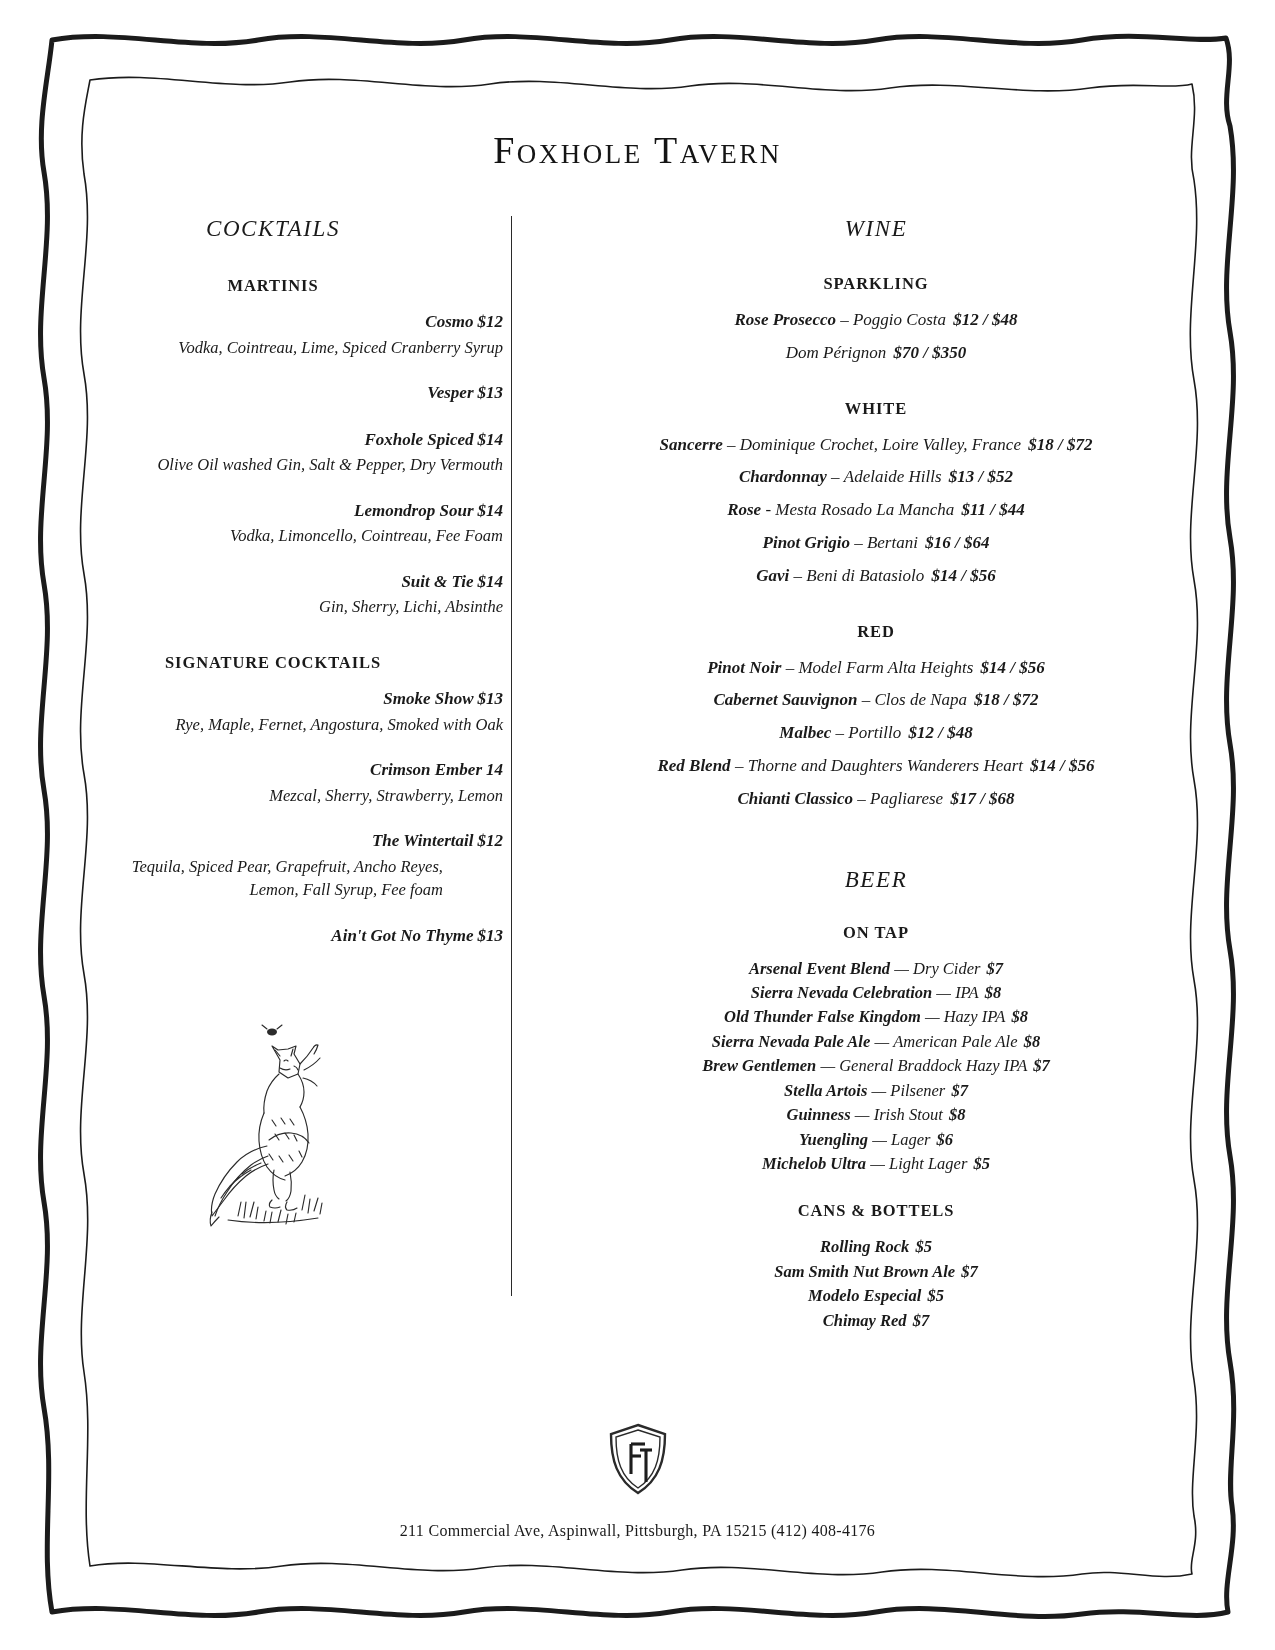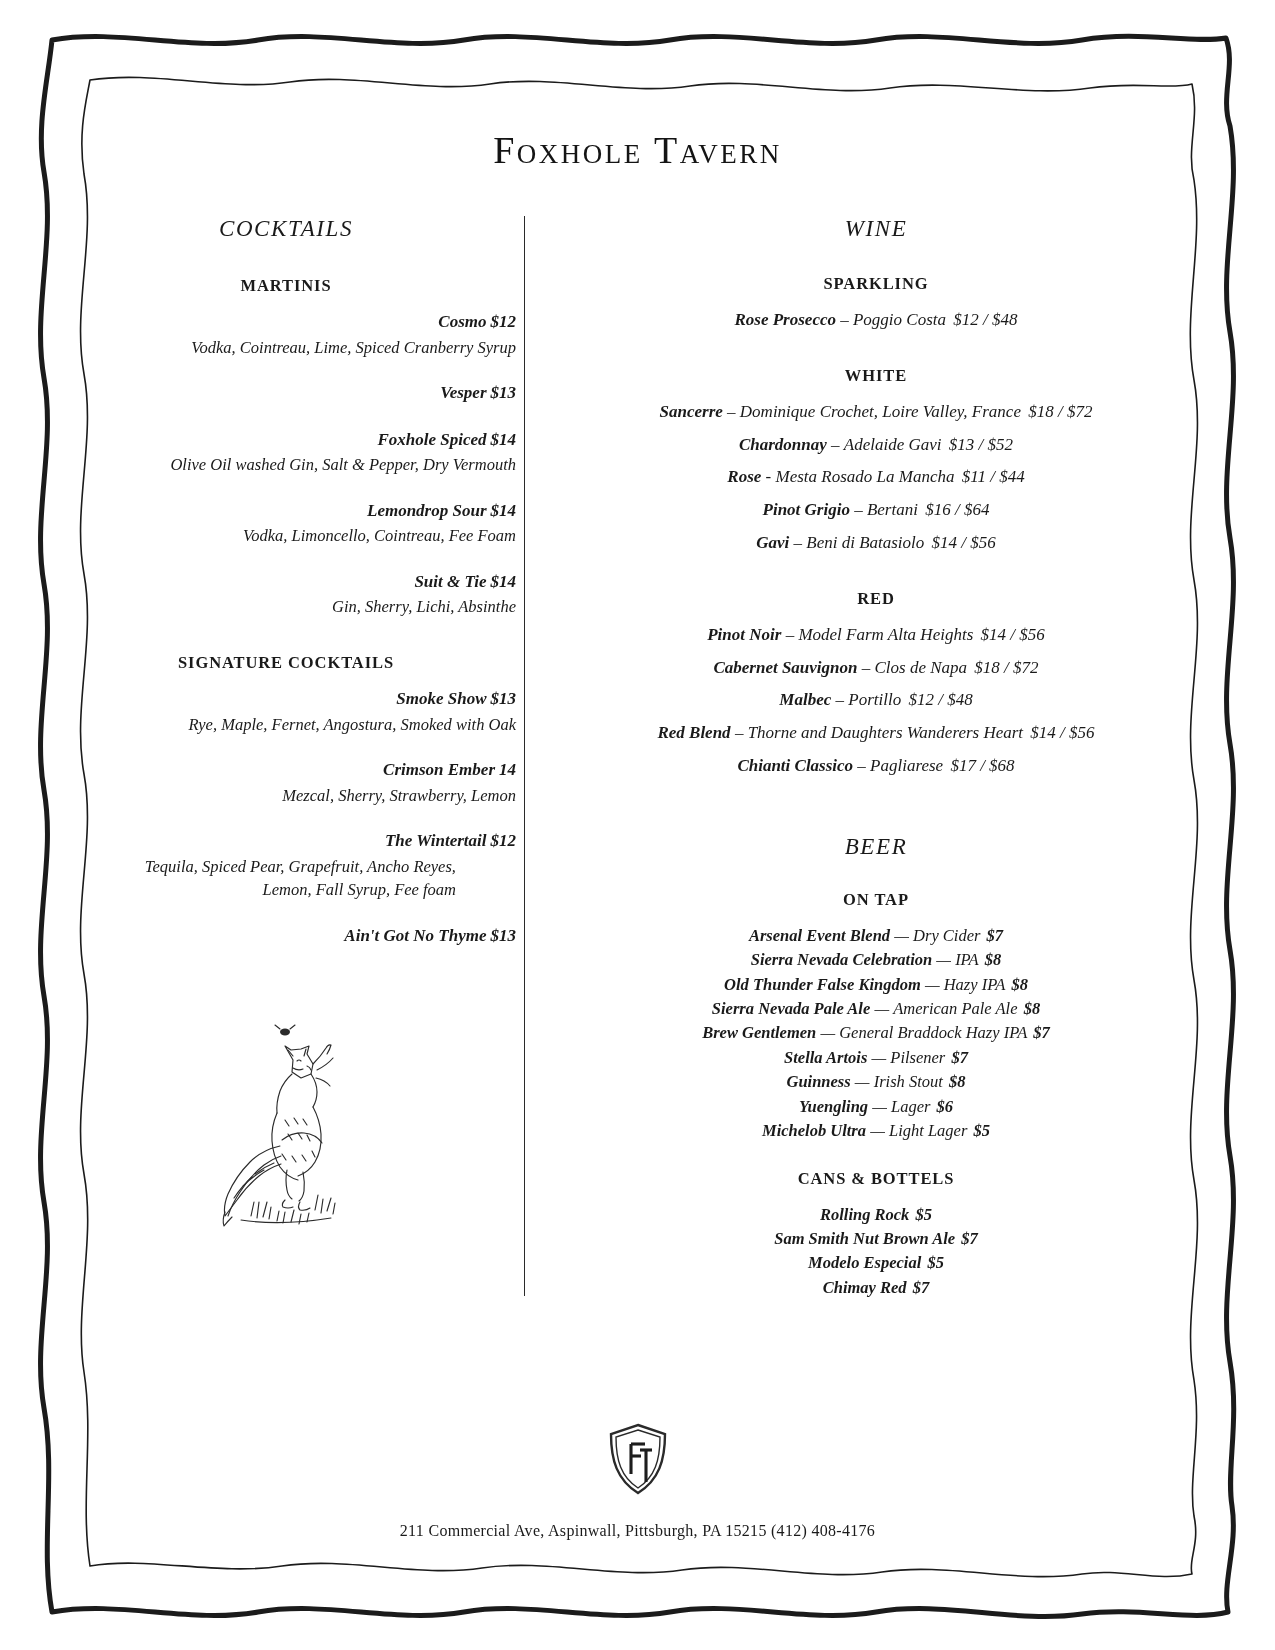--- a/index.html
+++ b/index.html
@@ -45,21 +45,21 @@
     font-weight: 400;
     margin: 0;
     padding-top: 128px;
     color: #141414;
     font-family: "Liberation Serif", "DejaVu Serif", serif;
   }
 
   .columns {
     display: flex;
     margin-top: 44px;
-    padding: 0 56px;
+    padding: 0 43px;
     align-items: stretch;
   }
   .col-left {
     width: 460px;
     flex: 0 0 460px;
     position: relative;
     padding-right: 8px;
   }
   .divider {
     width: 0;
@@ -134,21 +134,21 @@
     font-weight: bold;
   }
   .w-sep {
     font-style: italic;
   }
   .w-producer {
     font-style: italic;
   }
   .w-price {
     font-style: italic;
-    font-weight: normal;
+    font-weight: bold;
     padding-left: 3px;
     margin-top: 42px;
   }
 
   
   .beer-line {
     text-align: center;
     font-size: 16.5px;
     line-height: 1.42;
     margin-bottom: 1px;
@@ -361,32 +361,36 @@
 
       <div class="section-title wine-title">WINE</div>
 
       <div class="sub-head">SPARKLING</div>
       <div class="wine-line">
         <span class="w-name">Rose Prosecco</span>
         <span class="w-sep">–</span>
         <span class="w-producer">Poggio Costa</span>
         <span class="w-price">$12 / $48</span>
       </div>
+      <div class="wine-line">
+        <span class="w-producer">Dom Pérignon</span>
+        <span class="w-price">$70 / $350</span>
+      </div>
 
       <div class="sub-head spaced-top">WHITE</div>
       <div class="wine-line">
         <span class="w-name">Sancerre</span>
         <span class="w-sep">–</span>
         <span class="w-producer">Dominique Crochet, Loire Valley, France</span>
         <span class="w-price">$18 / $72</span>
       </div>
       <div class="wine-line">
         <span class="w-name">Chardonnay</span>
         <span class="w-sep">–</span>
-        <span class="w-producer">Adelaide Gavi</span>
+        <span class="w-producer">Adelaide Hills</span>
         <span class="w-price">$13 / $52</span>
       </div>
       <div class="wine-line">
         <span class="w-name">Rose</span>
         <span class="w-sep">-</span>
         <span class="w-producer">Mesta Rosado La Mancha</span>
         <span class="w-price">$11 / $44</span>
       </div>
       <div class="wine-line">
         <span class="w-name">Pinot Grigio</span>

